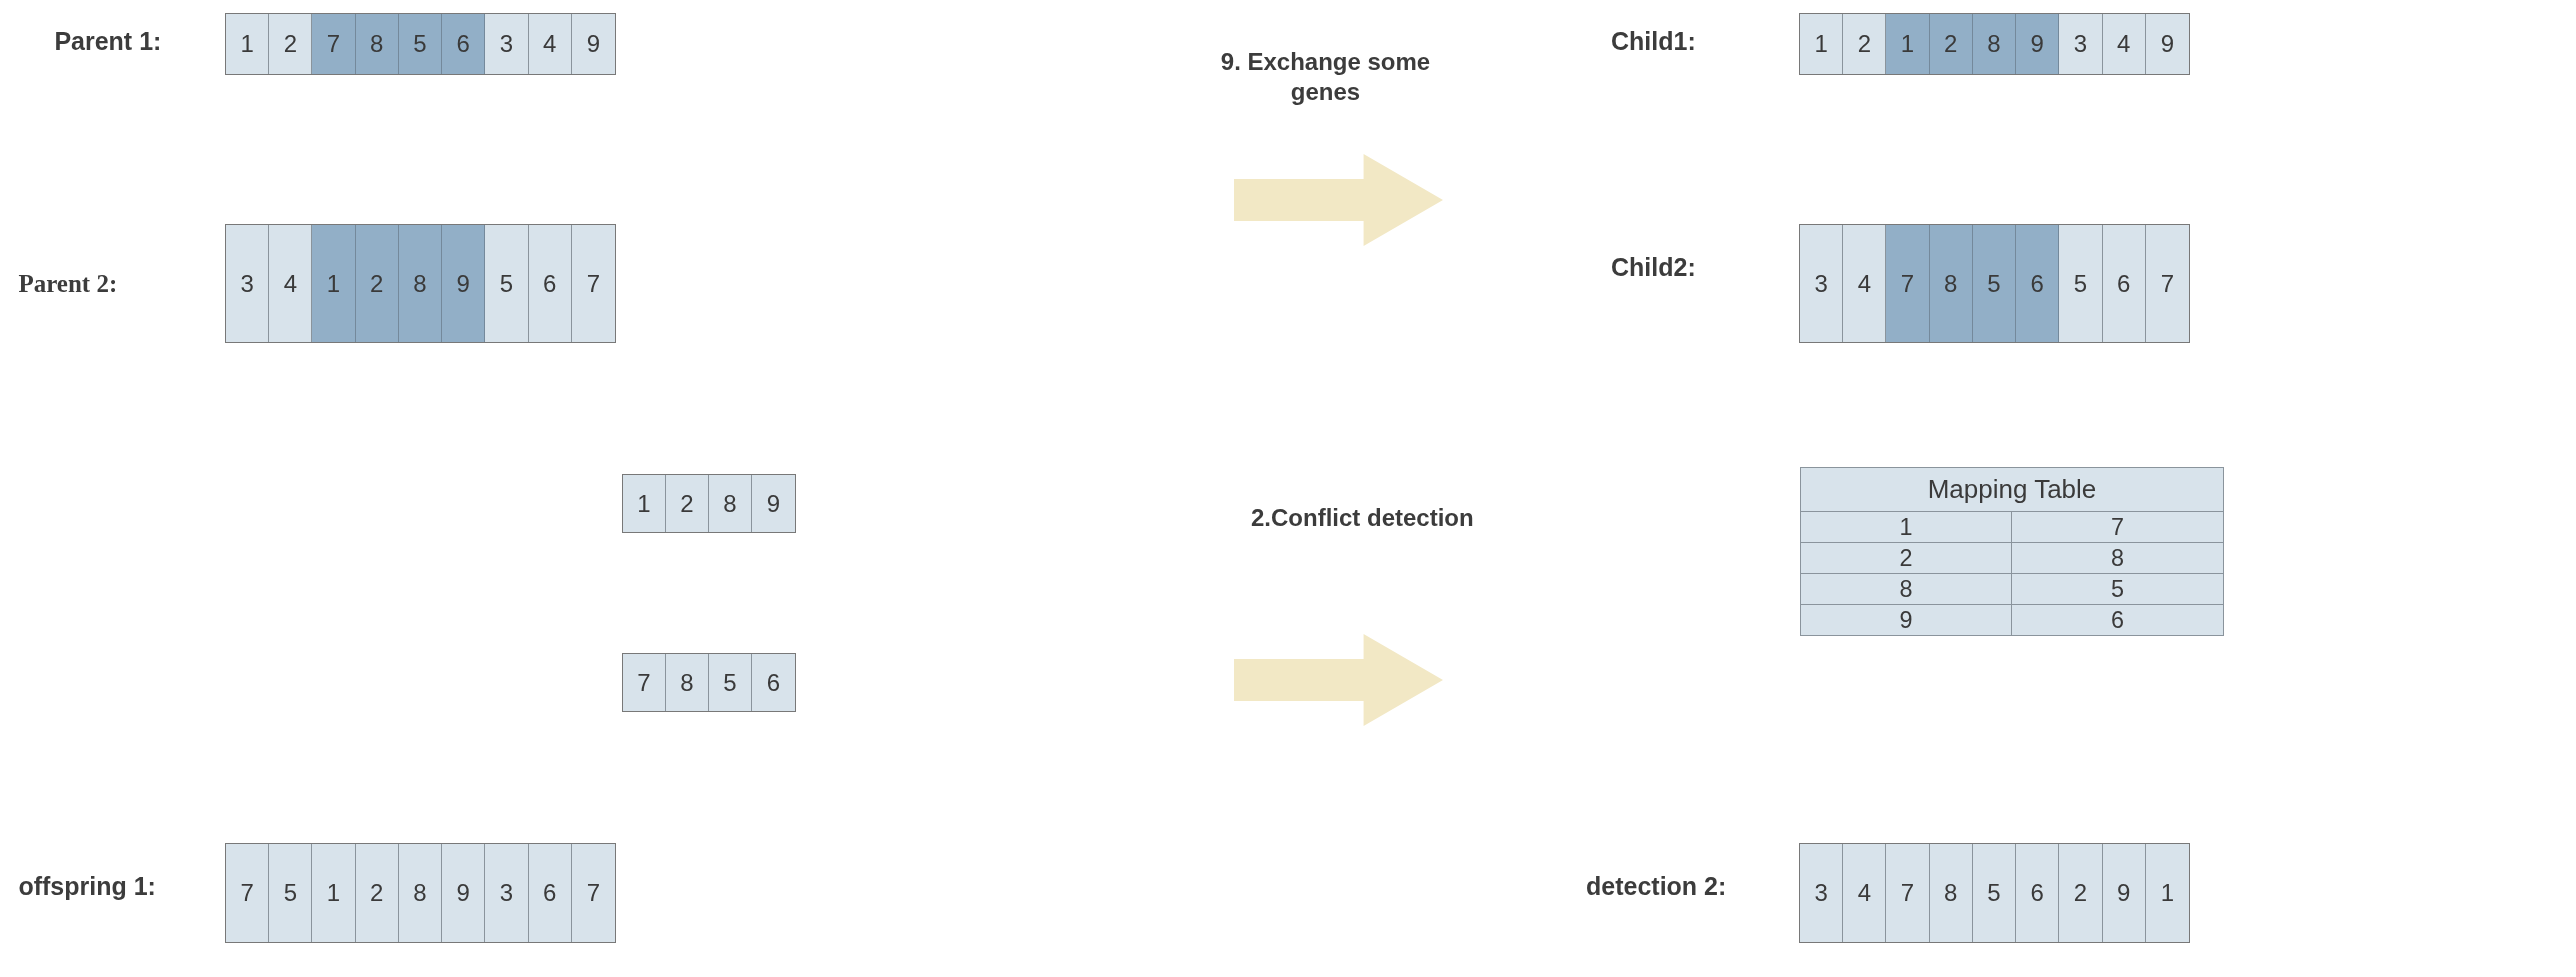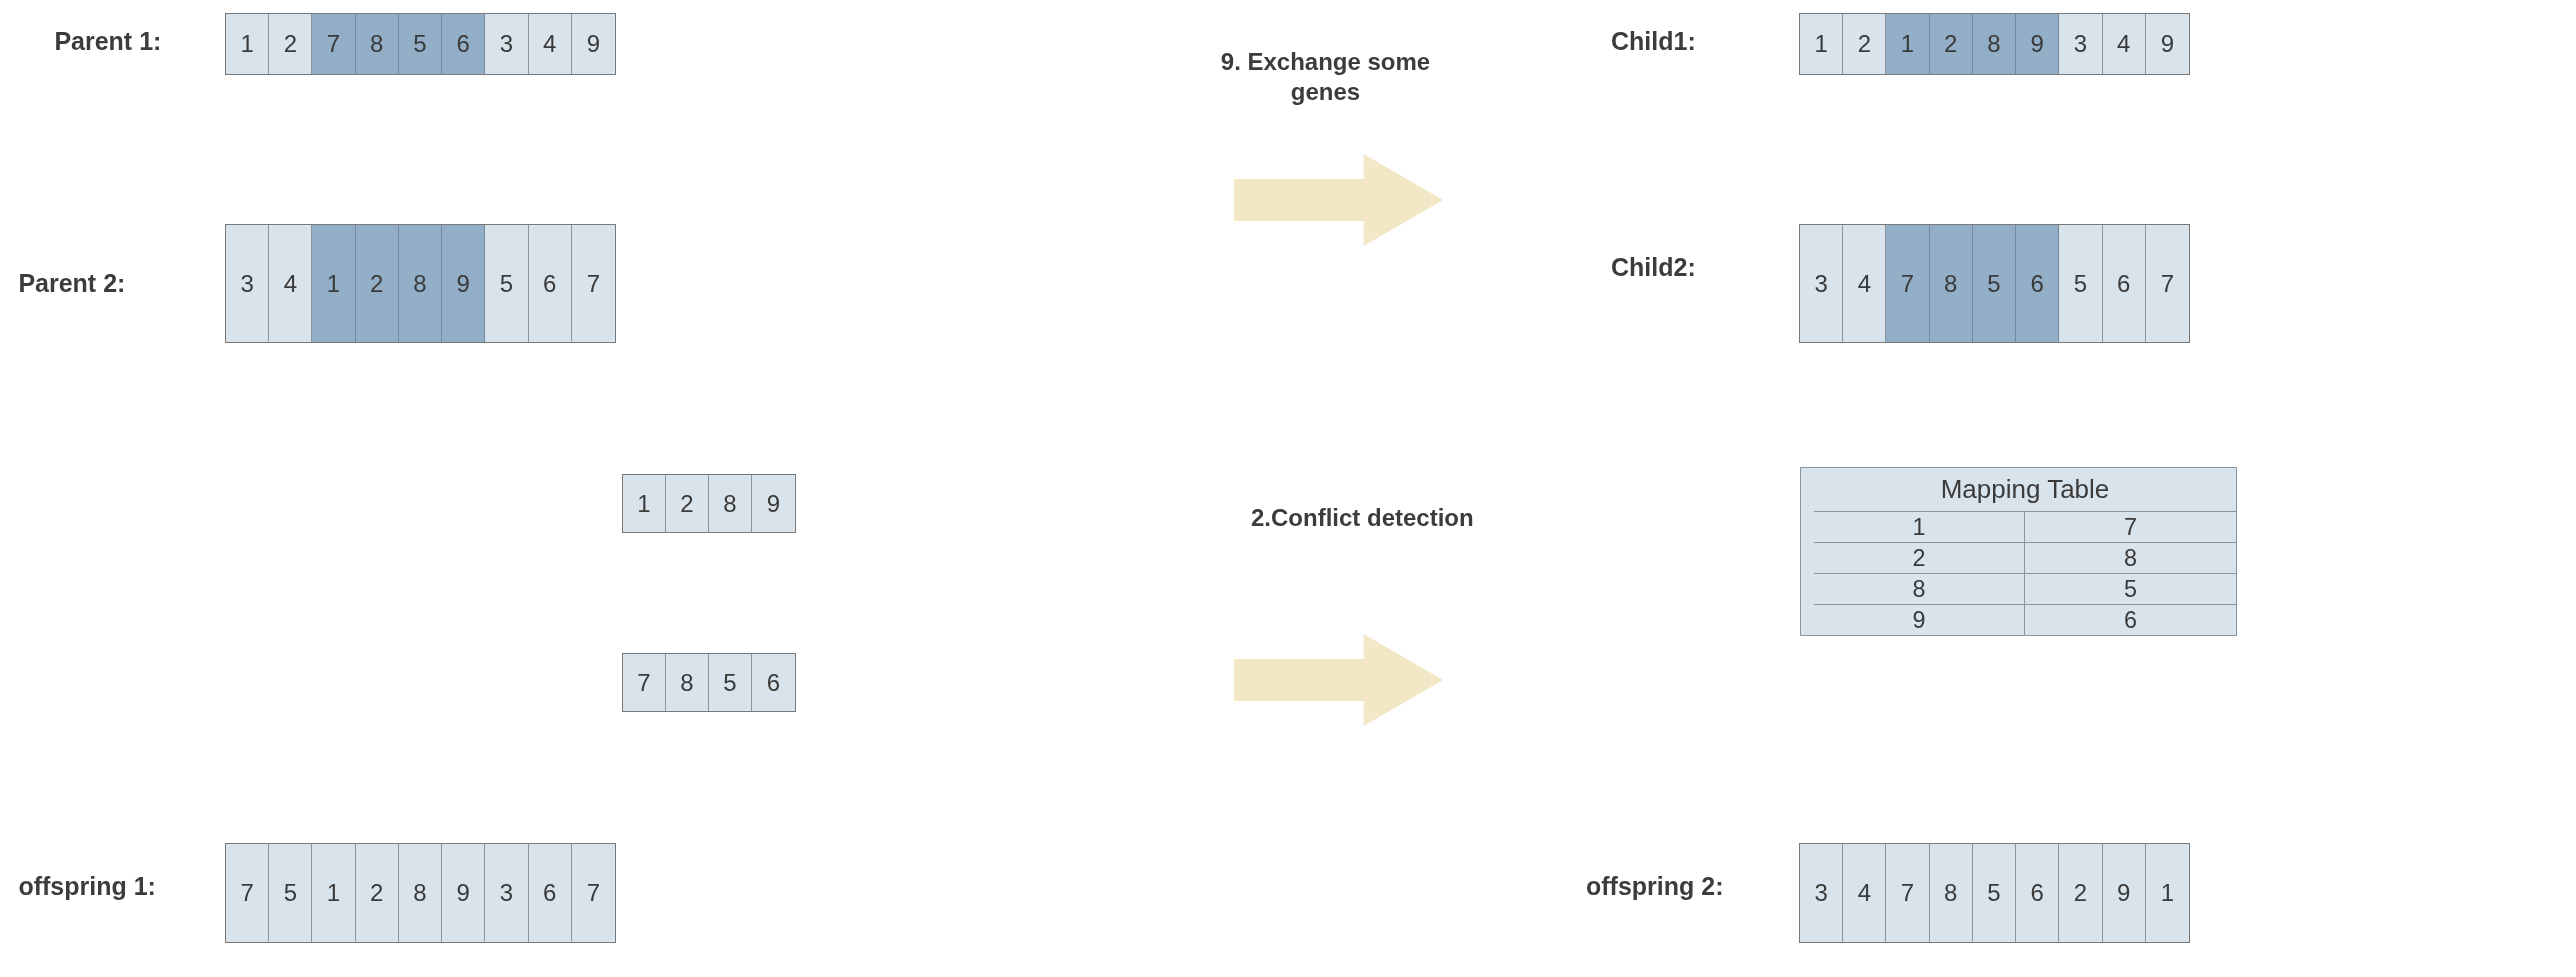--- a/index.html
+++ b/index.html
@@ -62,21 +62,20 @@
   .arrow {
     position: absolute;
   }
 
   
   .map-table {
     position: absolute;
     border: 1.7px solid #8a949c;
     box-sizing: content-box;
     background: #d8e3eb;
-    padding-left: 13px;
   }
   .map-head {
     height: 43px;
     display: flex;
     align-items: center;
     justify-content: center;
     font-size: 26px;
     color: #3a3a3a;
     border-bottom: 1.7px solid #8a949c;
     background: #d8e3eb;
@@ -108,21 +107,21 @@
     <div class="cell" style="width: 11.1111%;">2</div>
     <div class="cell hi" style="width: 11.1111%;">7</div>
     <div class="cell hi" style="width: 11.1111%;">8</div>
     <div class="cell hi" style="width: 11.1111%;">5</div>
     <div class="cell hi" style="width: 11.1111%;">6</div>
     <div class="cell" style="width: 11.1111%;">3</div>
     <div class="cell" style="width: 11.1111%;">4</div>
     <div class="cell" style="width: 11.1111%;">9</div>
   </div>
 
-<div class="row-label" style="left:18.4px; top:271px;">Parent 2:</div>
+<div class="row-label" style="left:18.4px; top:271px;font-family:Liberation Serif, serif;">Parent 2:</div>
 <div class="strip" style="left:225px; top:224px; width:389px; height:117px;">
     <div class="cell" style="width: 11.1111%;">3</div>
     <div class="cell" style="width: 11.1111%;">4</div>
     <div class="cell hi" style="width: 11.1111%;">1</div>
     <div class="cell hi" style="width: 11.1111%;">2</div>
     <div class="cell hi" style="width: 11.1111%;">8</div>
     <div class="cell hi" style="width: 11.1111%;">9</div>
     <div class="cell" style="width: 11.1111%;">5</div>
     <div class="cell" style="width: 11.1111%;">6</div>
     <div class="cell" style="width: 11.1111%;">7</div>
@@ -217,21 +216,21 @@
     <div class="cell" style="width: 11.1111%;">5</div>
     <div class="cell" style="width: 11.1111%;">1</div>
     <div class="cell" style="width: 11.1111%;">2</div>
     <div class="cell" style="width: 11.1111%;">8</div>
     <div class="cell" style="width: 11.1111%;">9</div>
     <div class="cell" style="width: 11.1111%;">3</div>
     <div class="cell" style="width: 11.1111%;">6</div>
     <div class="cell" style="width: 11.1111%;">7</div>
   </div>
 
-<div class="row-label" style="left:1586px; top:874px;">offspring 2:</div>
+<div class="row-label" style="left:1586px; top:874px;">detection 2:</div>
 <div class="strip" style="left:1799px; top:843px; width:389px; height:98px;">
     <div class="cell" style="width: 11.1111%;">3</div>
     <div class="cell" style="width: 11.1111%;">4</div>
     <div class="cell" style="width: 11.1111%;">7</div>
     <div class="cell" style="width: 11.1111%;">8</div>
     <div class="cell" style="width: 11.1111%;">5</div>
     <div class="cell" style="width: 11.1111%;">6</div>
     <div class="cell" style="width: 11.1111%;">2</div>
     <div class="cell" style="width: 11.1111%;">9</div>
     <div class="cell" style="width: 11.1111%;">1</div>

